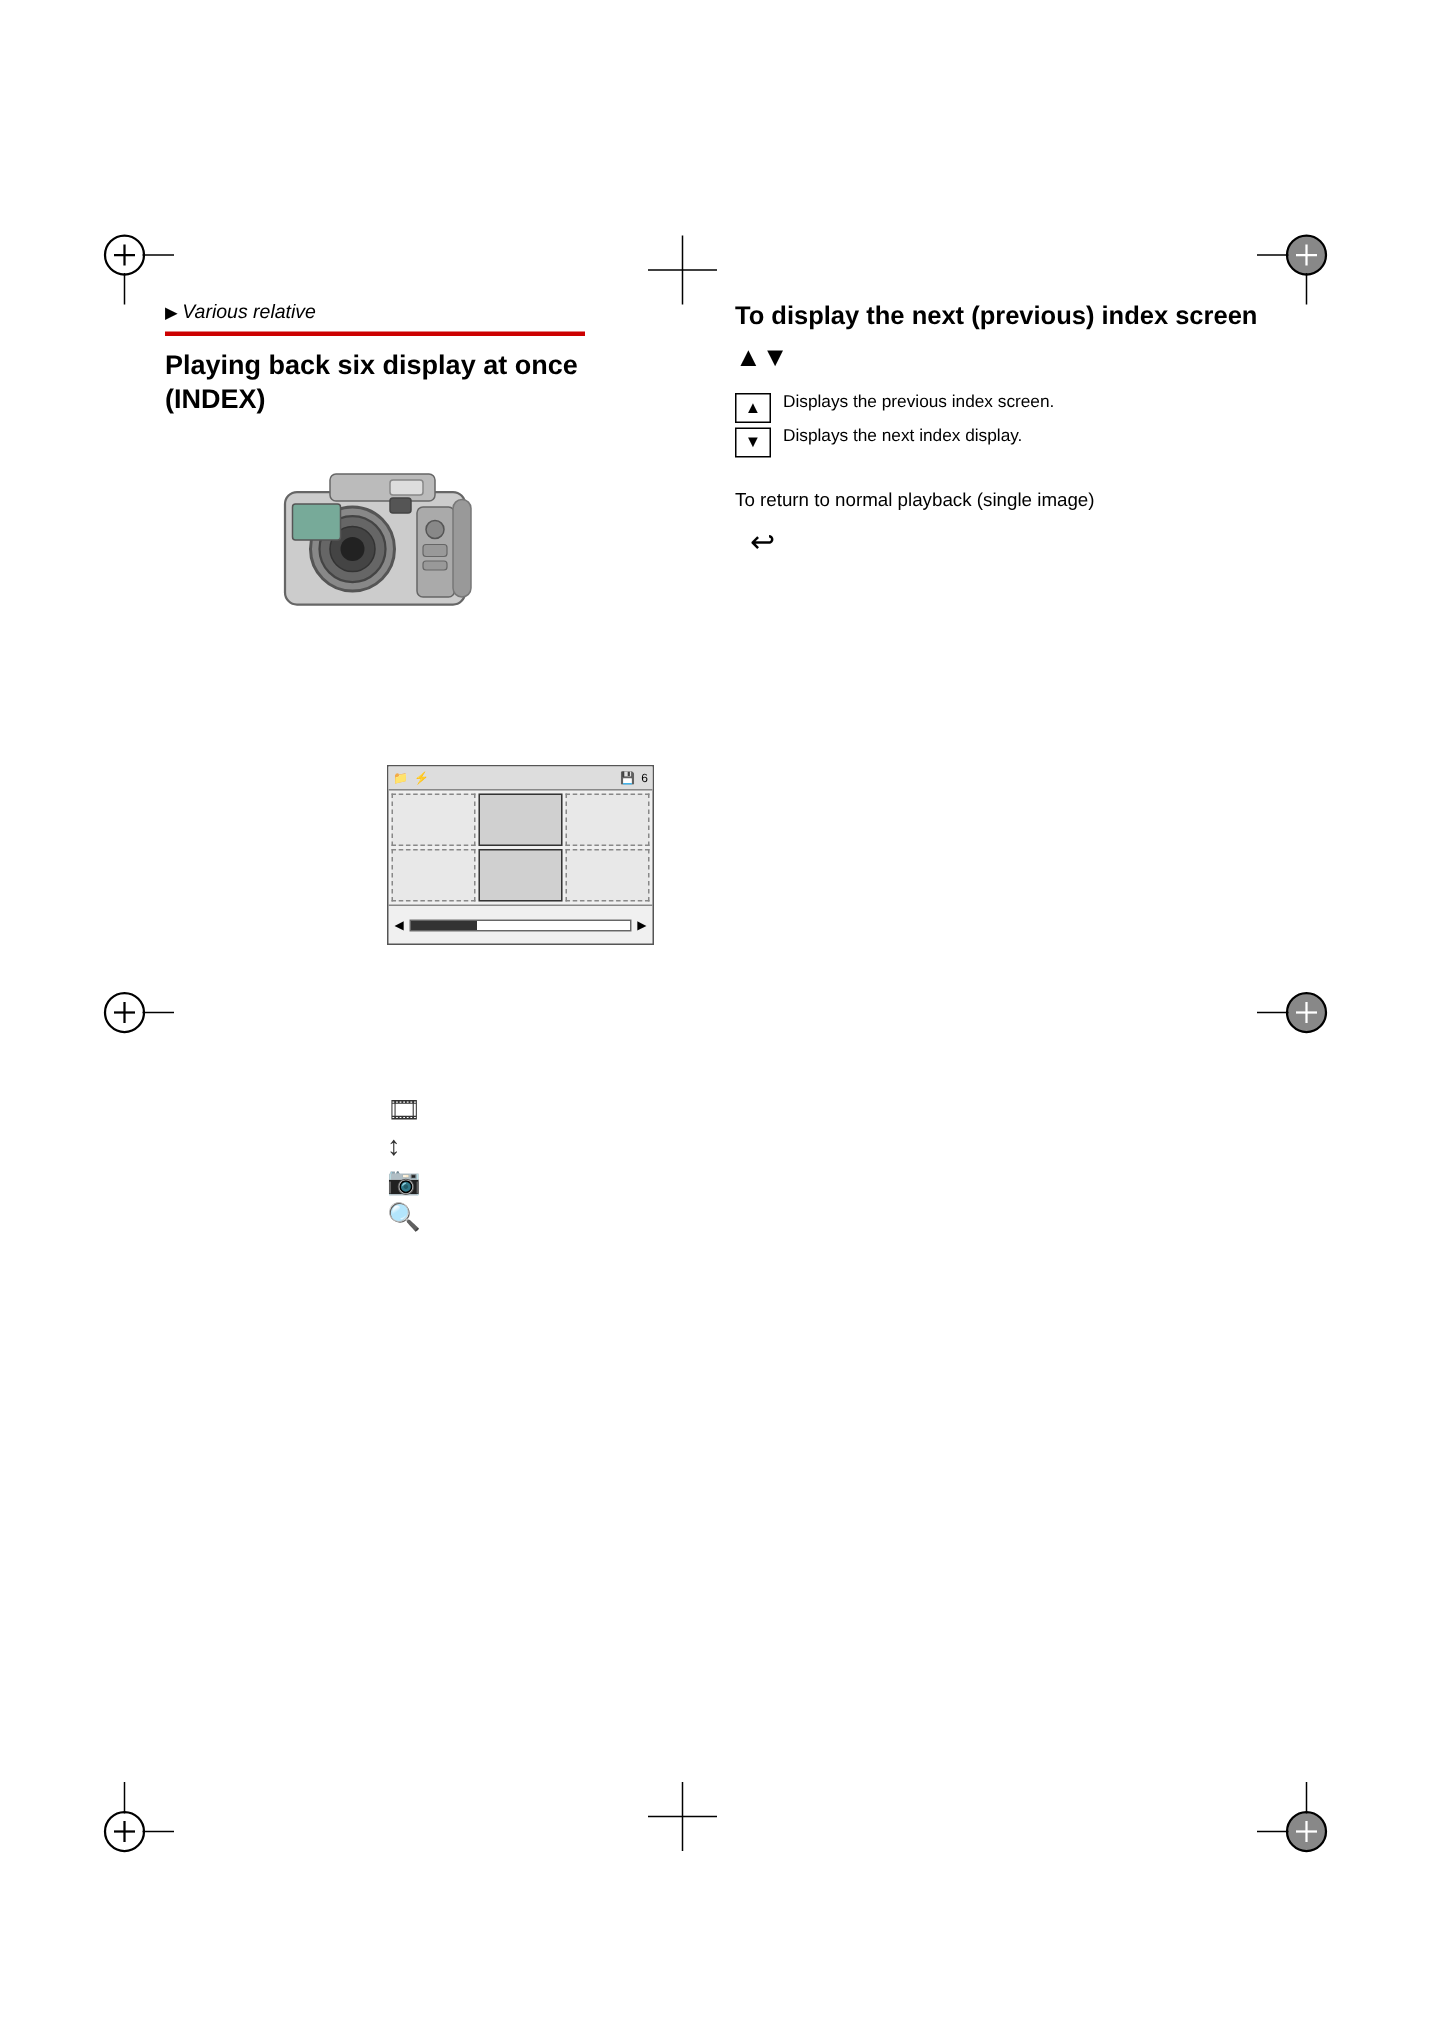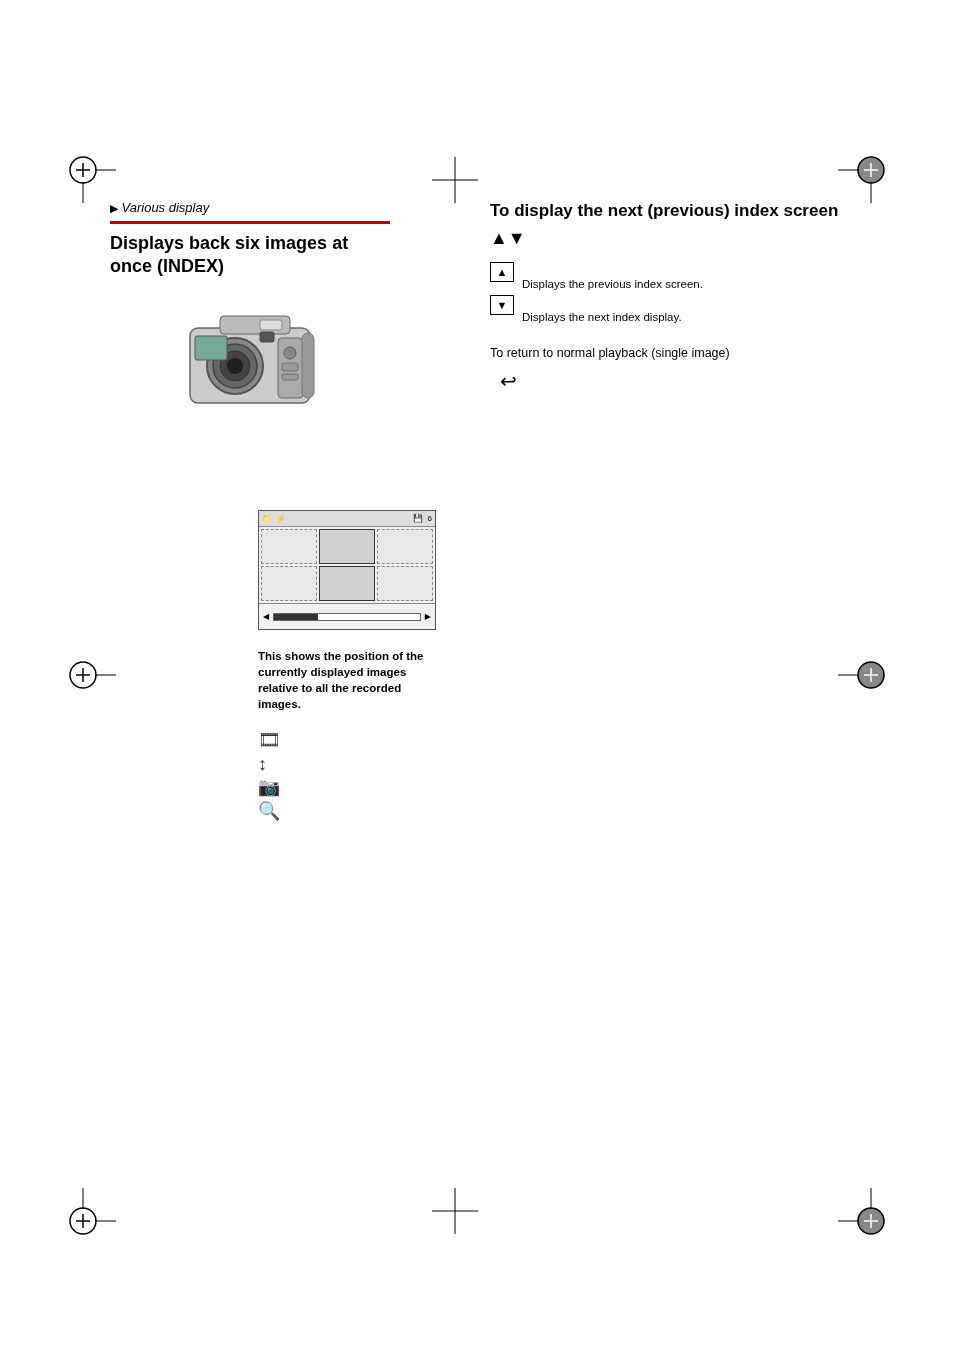--- a/index.html
+++ b/index.html
@@ -104,21 +104,20 @@
       justify-content: center;
       font-size: 11px;
       flex-shrink: 0;
       margin-top: 1px;
     }
 
     .button-desc-text {
       font-size: 11.5px;
       line-height: 1.3;
       color: #000;
-      margin-top: 16px;
     }
 
     .return-heading {
       font-size: 12.5px;
       font-weight: normal;
       margin-top: 20px;
       margin-bottom: 8px;
       line-height: 1.3;
       color: #000;
     }
@@ -258,23 +257,23 @@
 
   <svg style="position:absolute;right:68px;top:155px;width:50px;height:50px;">
     <circle cx="35" cy="15" r="13" fill="#888" stroke="#000" stroke-width="1.5"></circle>
     <line x1="28" y1="15" x2="42" y2="15" stroke="#fff" stroke-width="1.5"></line>
     <line x1="35" y1="8" x2="35" y2="22" stroke="#fff" stroke-width="1.5"></line>
     <line x1="2" y1="15" x2="23" y2="15" stroke="#000" stroke-width="1"></line>
     <line x1="35" y1="27" x2="35" y2="48" stroke="#000" stroke-width="1"></line>
   </svg>
 
   <div class="left-col">
-    <div class="section-tag">Various display</div>
+    <div class="section-tag">Various relative</div>
     <div class="red-underline"></div>
-    <div class="section-title">Displays back six images at once (INDEX)</div>
+    <div class="section-title">Playing back six display at once (INDEX)</div>
 
     <div class="camera-image">
       <svg width="160" height="115" viewBox="0 0 160 115">
 
         <rect x="20" y="30" width="120" height="75" rx="8" fill="#ccc" stroke="#666" stroke-width="1.5"></rect>
 
         <circle cx="65" cy="68" r="28" fill="#888" stroke="#555" stroke-width="2"></circle>
         <circle cx="65" cy="68" r="22" fill="#666" stroke="#444" stroke-width="1.5"></circle>
         <circle cx="65" cy="68" r="15" fill="#444" stroke="#333" stroke-width="1"></circle>
         <circle cx="65" cy="68" r="8" fill="#222"></circle>
@@ -337,21 +336,20 @@
       <div class="index-bottom">
         <span style="font-size:8px;">◀</span>
         <div class="progress-outer">
           <div class="progress-inner"></div>
         </div>
         <span style="font-size:8px;">▶</span>
       </div>
     </div>
   </div>
 
-  <div class="diagram-caption">This shows the position of the currently displayed images relative to all the recorded images.</div>
 
   <div class="side-icons">
     <div class="side-icon-item">🎞</div>
     <div class="side-icon-item">↕</div>
     <div class="side-icon-item">📷</div>
     <div class="side-icon-item">🔍</div>
   </div>
 
   <svg style="position:absolute;left:68px;bottom:115px;width:50px;height:50px;">
     <circle cx="15" cy="35" r="13" fill="none" stroke="#000" stroke-width="1.5"></circle>

